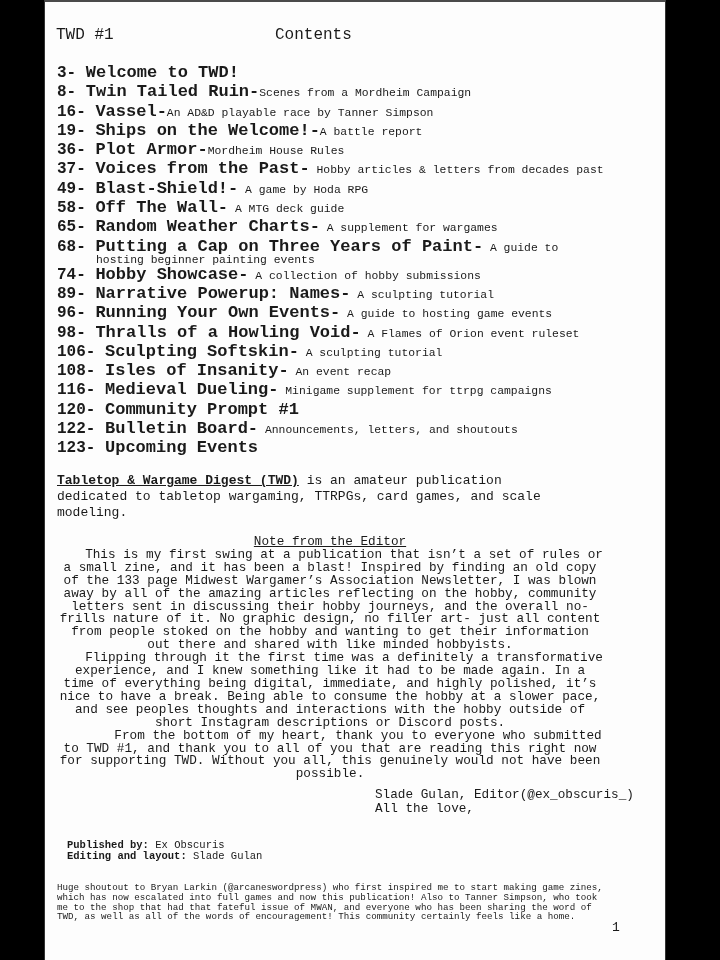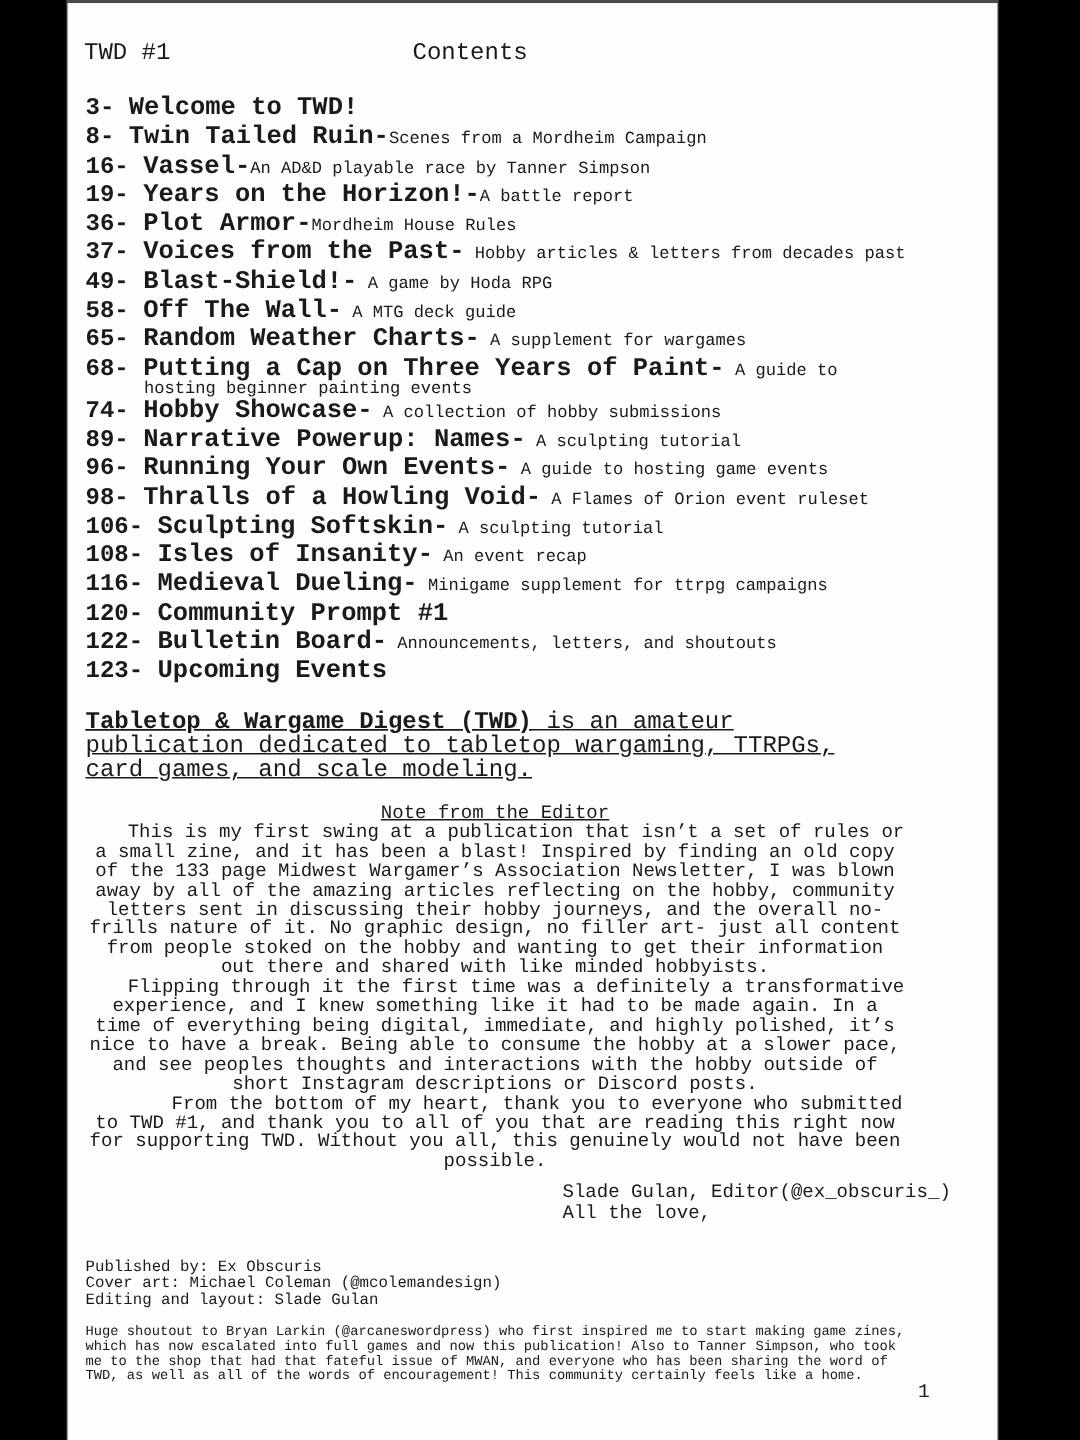--- a/index.html
+++ b/index.html
@@ -15,48 +15,48 @@
   .header { position: absolute; left: 56px; top: 26px; width: 520px; height: 22px; }
   .issue { position: absolute; left: 0; top: 0; font-size: 16px; }
   .contents-title { position: absolute; left: 219px; top: 0; font-size: 16px; }
   .toc { position: absolute; left: 57px; top: 64px; width: 560px; }
   .toc-row { line-height: 17.3px; white-space: nowrap; }
   .toc-row .num { font-size: 16px; font-weight: bold; }
   .toc-row .title { font-size: 17px; font-weight: bold; }
   .toc-row .desc { font-size: 11.4px; }
   .toc-row.wrap { white-space: normal; line-height: 13px; padding-top: 2px; }
   .toc-row.wrap .cont { display: block; padding-left: 39px; font-size: 11.4px; line-height: 11px; }
-  .intro { position: absolute; left: 57px; top: 473px; width: 520px; font-size: 16px; line-height: 16px; text-decoration: underline; }
+  .intro { position: absolute; left: 57px; top: 473px; width: 520px; font-size: 13px; line-height: 16px; }
   .intro .pubname { text-decoration: underline; font-weight: bold; }
   .note { position: absolute; left: 57px; top: 536px; width: 546px; font-size: 12.7px; line-height: 12.9px; font-family: "Liberation Mono", "DejaVu Sans Mono", monospace; }
   .note-title { text-align: center; text-decoration: underline; }
   .note p { margin: 0; text-indent: 28px; text-align: center; }
   .note p.third { text-indent: 56px; }
   .signoff { position: absolute; left: 375px; top: 788px; font-size: 12.7px; line-height: 13.5px; }
   .credits { position: absolute; left: 57px; top: 840px; font-size: 10.5px; line-height: 11px; }
-  .credits b { font-weight: normal; }
+  .credits b { font-weight: bold; margin-left: 10px; }
   .shoutout { position: absolute; left: 57px; top: 883px; width: 548px; font-size: 9.2px; line-height: 9.8px; }
   .pagenum { position: absolute; left: 612px; top: 920px; font-size: 13px; }
 </style>
 </head>
 <body>
 
 <div class="page">
 </div>
 
 <div class="header">
   <span class="issue">TWD #1</span>
   <span class="contents-title">Contents</span>
 </div>
 
 <div class="toc">
   <div class="toc-row"><span class="num">3-</span> <span class="title">Welcome to TWD!</span><span class="desc"></span></div>
   <div class="toc-row"><span class="num">8-</span> <span class="title">Twin Tailed Ruin-</span><span class="desc">Scenes from a Mordheim Campaign</span></div>
   <div class="toc-row"><span class="num">16-</span> <span class="title">Vassel-</span><span class="desc">An AD&amp;D playable race by Tanner Simpson</span></div>
-  <div class="toc-row"><span class="num">19-</span> <span class="title">Years on the Horizon!-</span><span class="desc">A battle report</span></div>
+  <div class="toc-row"><span class="num">19-</span> <span class="title">Ships on the Welcome!-</span><span class="desc">A battle report</span></div>
   <div class="toc-row"><span class="num">36-</span> <span class="title">Plot Armor-</span><span class="desc">Mordheim House Rules</span></div>
   <div class="toc-row"><span class="num">37-</span> <span class="title">Voices from the Past-</span><span class="desc"> Hobby articles &amp; letters from decades past</span></div>
   <div class="toc-row"><span class="num">49-</span> <span class="title">Blast-Shield!-</span><span class="desc"> A game by Hoda RPG</span></div>
   <div class="toc-row"><span class="num">58-</span> <span class="title">Off The Wall-</span><span class="desc"> A MTG deck guide</span></div>
   <div class="toc-row"><span class="num">65-</span> <span class="title">Random Weather Charts-</span><span class="desc"> A supplement for wargames</span></div>
   <div class="toc-row wrap"><span class="num">68-</span> <span class="title">Putting a Cap on Three Years of Paint-</span><span class="desc"> A guide to</span><span class="cont">hosting beginner painting events</span></div>
   <div class="toc-row"><span class="num">74-</span> <span class="title">Hobby Showcase-</span><span class="desc"> A collection of hobby submissions</span></div>
   <div class="toc-row"><span class="num">89-</span> <span class="title">Narrative Powerup: Names-</span><span class="desc"> A sculpting tutorial</span></div>
   <div class="toc-row"><span class="num">96-</span> <span class="title">Running Your Own Events-</span><span class="desc"> A guide to hosting game events</span></div>
   <div class="toc-row"><span class="num">98-</span> <span class="title">Thralls of a Howling Void-</span><span class="desc"> A Flames of Orion event ruleset</span></div>
@@ -77,19 +77,18 @@
   <p class="third">From the bottom of my heart, thank you to everyone who submitted to TWD #1, and thank you to all of you that are reading this right now for supporting TWD. Without you all, this genuinely would not have been possible.</p>
 </div>
 
 <div class="signoff">
   <div>Slade Gulan, Editor(@ex_obscuris_)</div>
   <div>All the love,</div>
 </div>
 
 <div class="credits">
   <div><b>Published by:</b><span> Ex Obscuris</span></div>
-  <div><b>Cover art:</b><span> Michael Coleman (@mcolemandesign)</span></div>
   <div><b>Editing and layout:</b><span> Slade Gulan</span></div>
 </div>
 
 <div class="shoutout">Huge shoutout to Bryan Larkin (@arcaneswordpress) who first inspired me to start making game zines, which has now escalated into full games and now this publication! Also to Tanner Simpson, who took me to the shop that had that fateful issue of MWAN, and everyone who has been sharing the word of TWD, as well as all of the words of encouragement! This community certainly feels like a home.</div>
 
 <div class="pagenum">1</div>
 
 </body></html>

